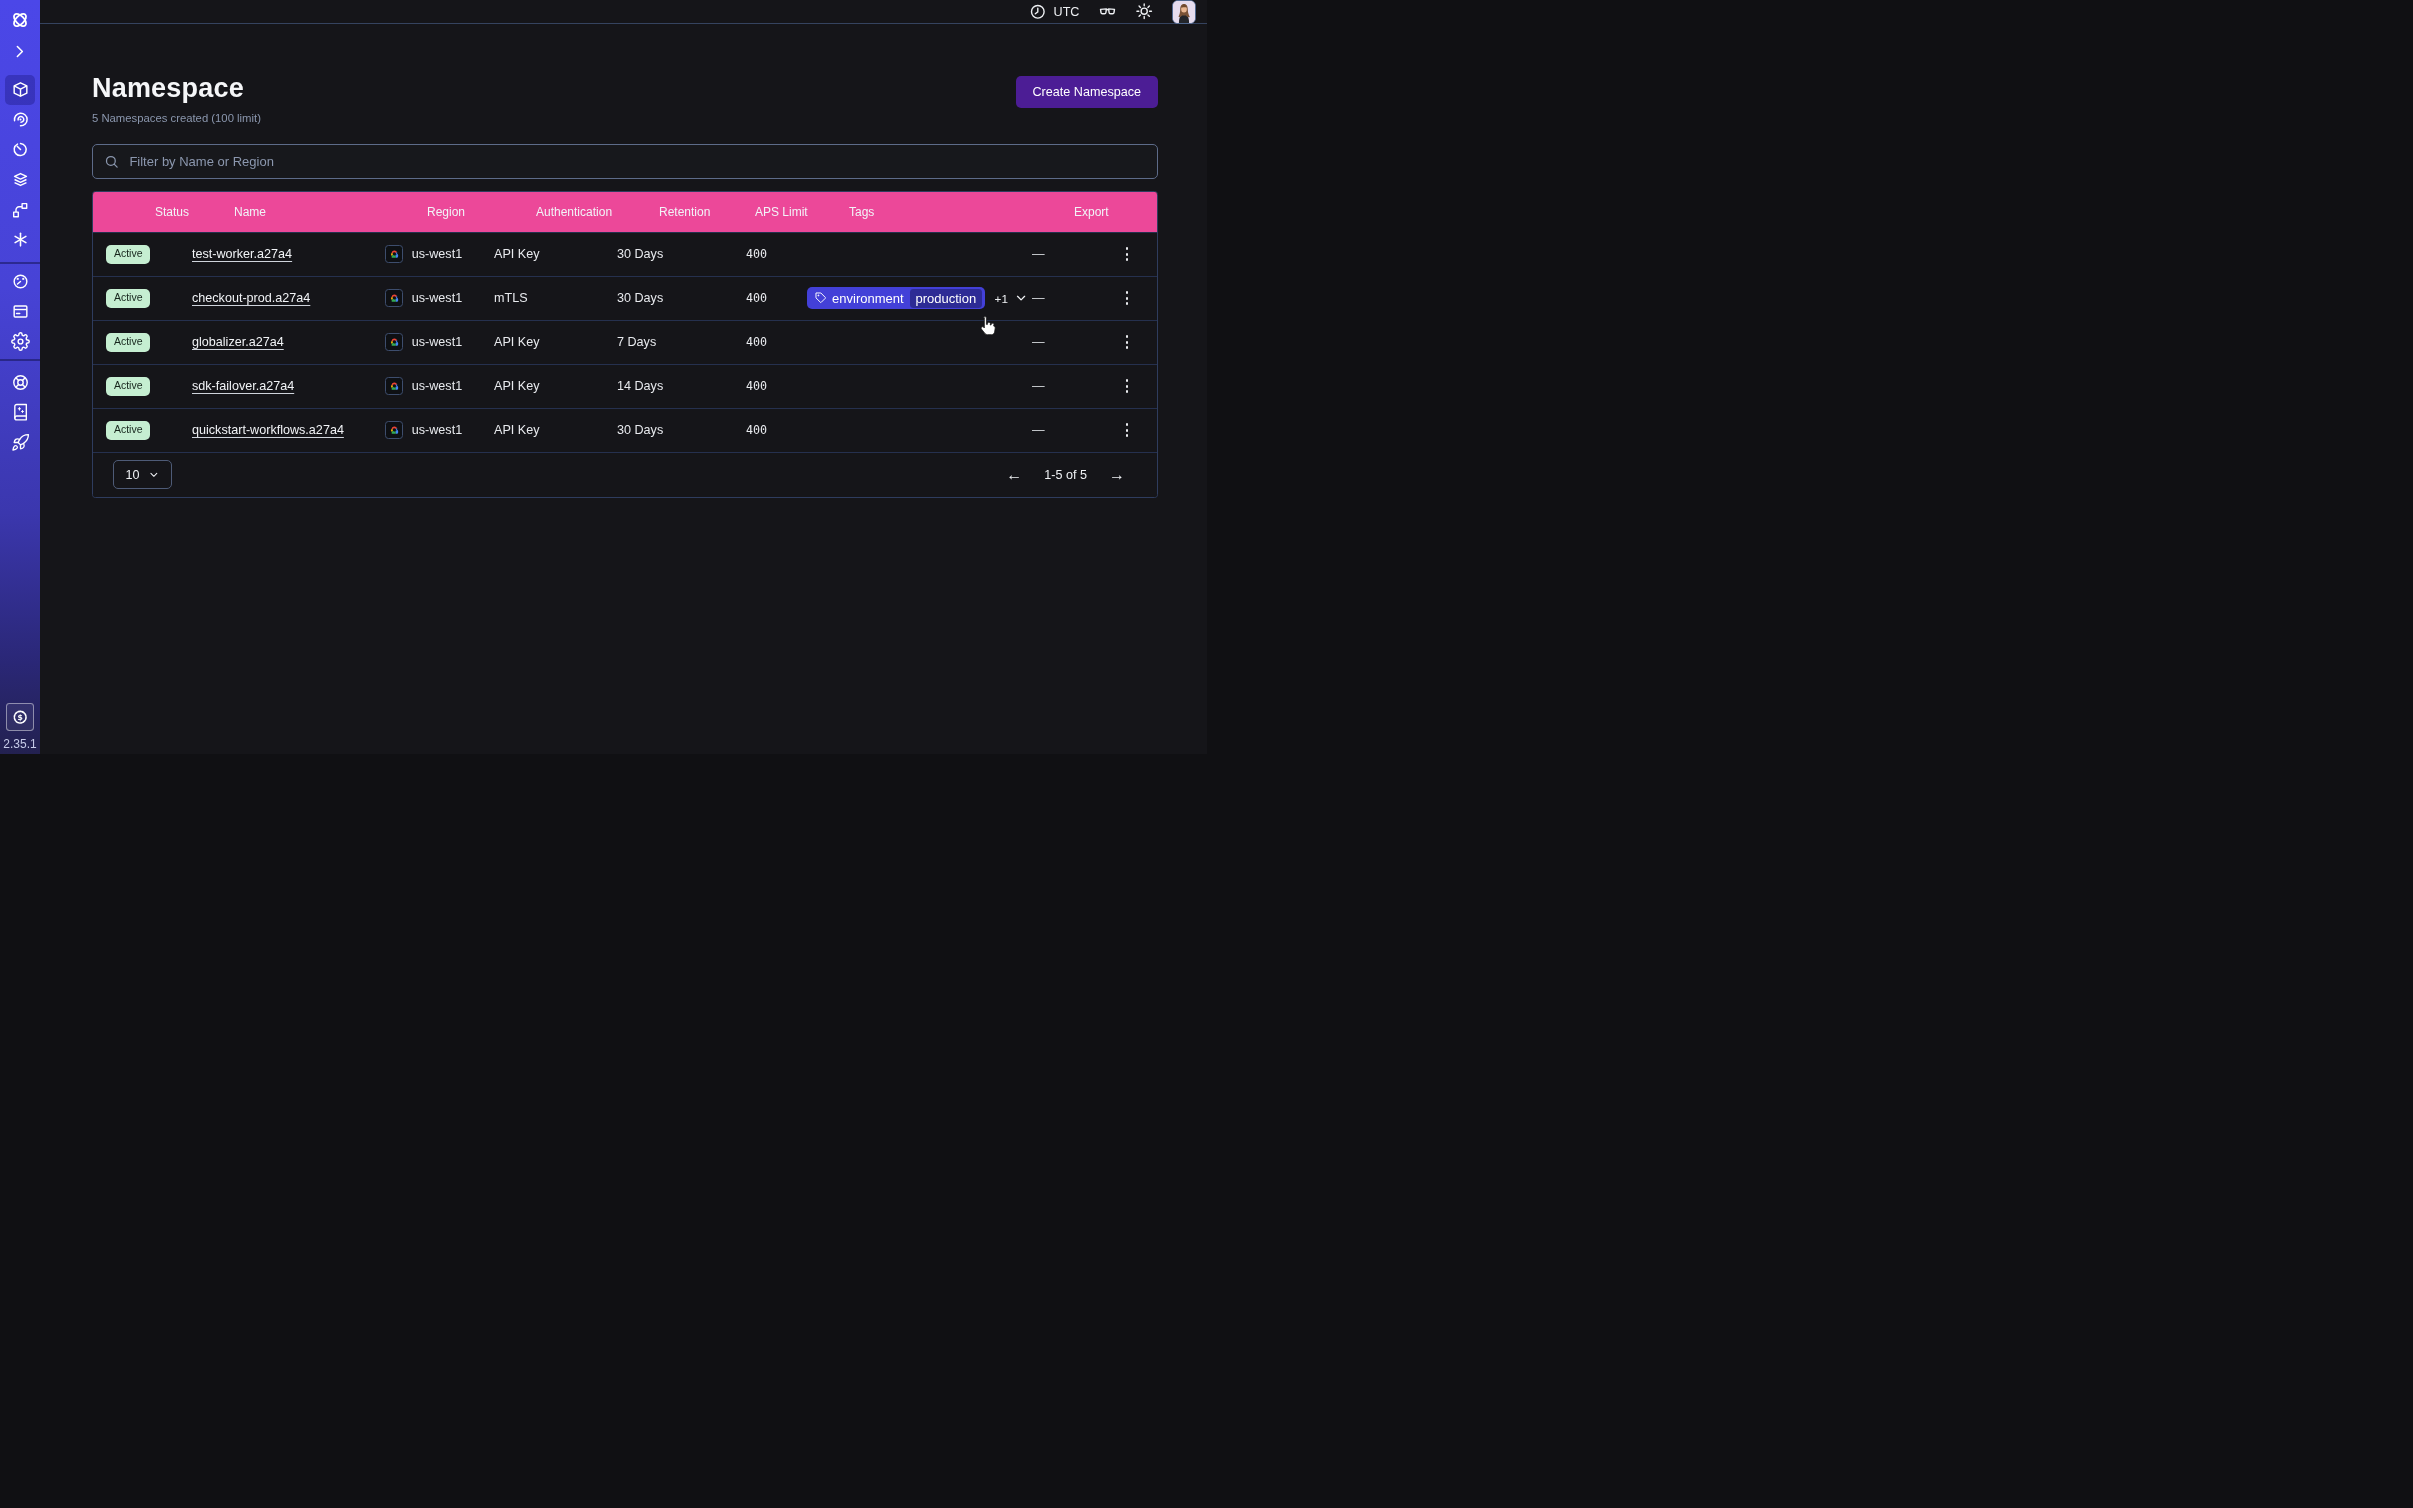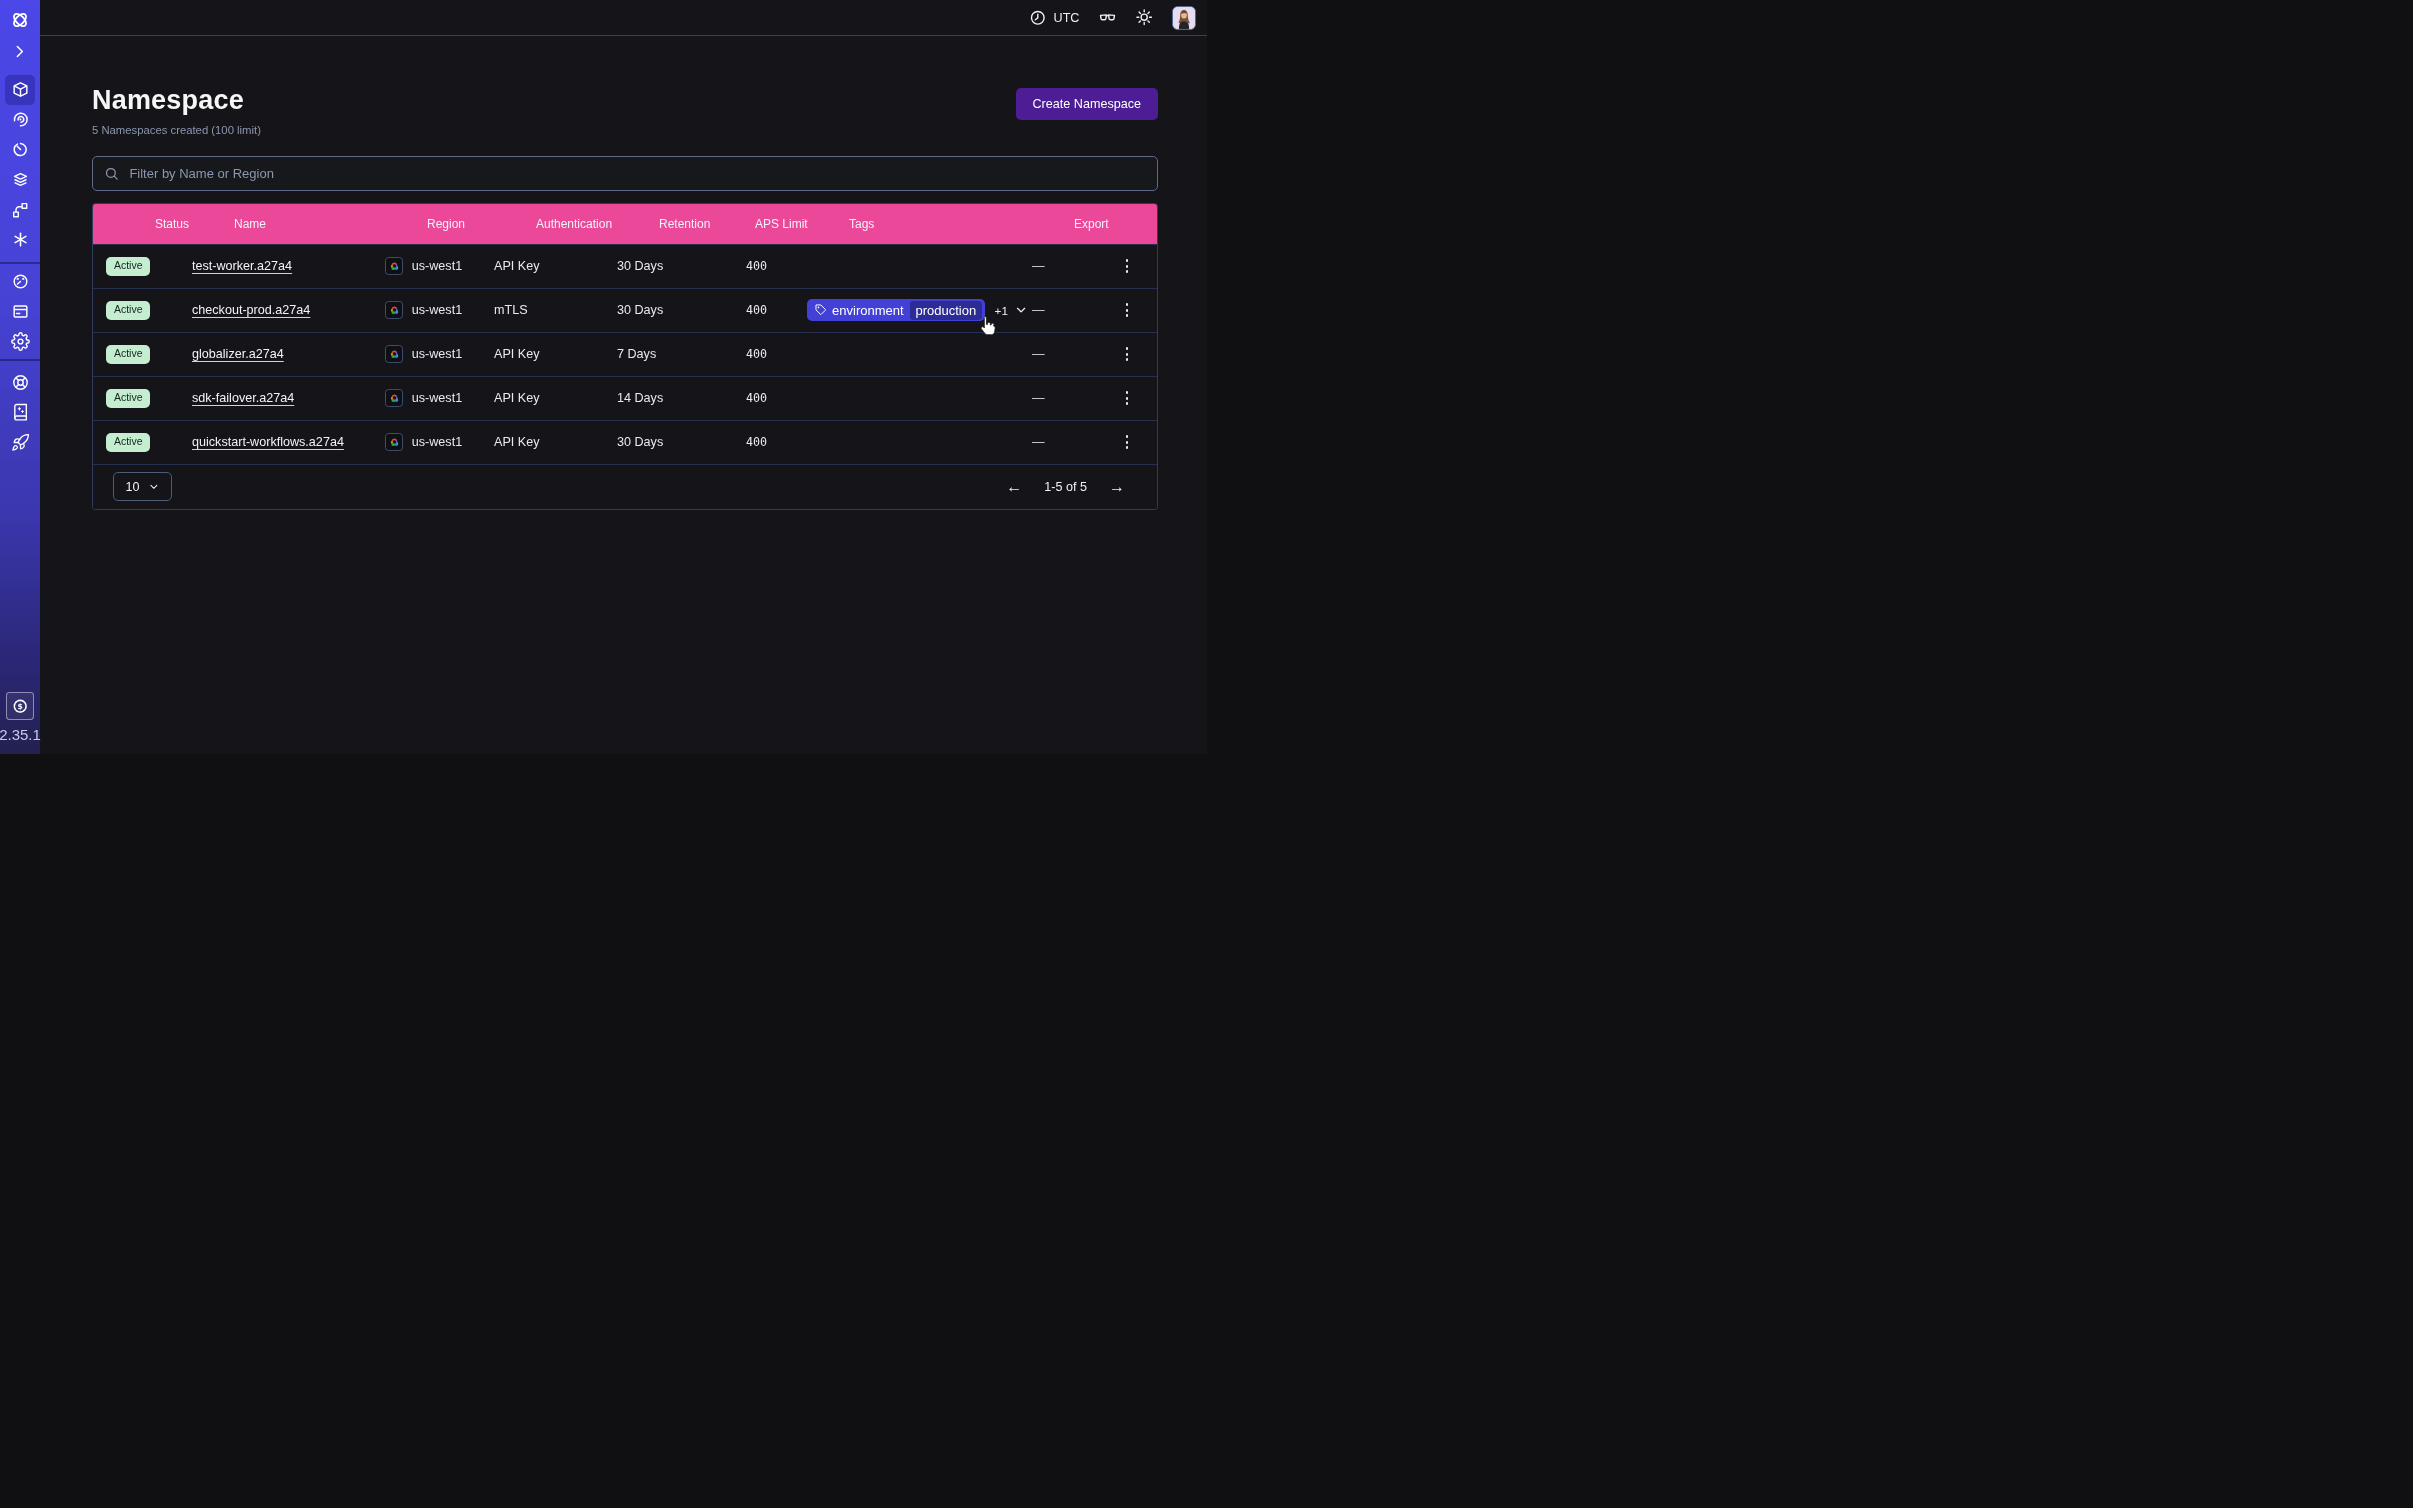--- a/index.html
+++ b/index.html
@@ -12,24 +12,24 @@
   .side-logo{margin-top:9.2px;width:22px;height:22px;display:flex;align-items:center;justify-content:center;}
   .side-chevron{margin-top:11px;width:18.4px;height:18.4px;display:flex;align-items:center;justify-content:center;cursor:pointer;}
   .nav-btn{width:30px;height:30px;display:flex;align-items:center;justify-content:center;border-radius:5px;cursor:pointer;}
   .nav-btn.active{background:rgba(10,8,90,0.28);}
   .nav-btn svg{display:block;}
   .side-div{width:40px;height:1.3px;background:rgba(12,10,60,0.45);}
   .g1-first{margin-top:14.2px;}
   .side-spacer{flex:1;}
   .money-btn{width:28.5px;height:28.5px;border:0.8px solid rgba(255,255,255,0.45);border-radius:3.4px;background:rgba(255,255,255,0.06);
              display:flex;align-items:center;justify-content:center;cursor:pointer;margin-bottom:5.9px;}
-  .version{font-size:15px;color:#c7cbe9;margin-bottom:11px;}
+  .version{font-size:12px;color:#c7cbe9;margin-bottom:3px;}
   
   .main{position:absolute;left:40px;top:0;width:1167px;height:754px;}
-  .topbar{height:36px;border-bottom:1.3px solid #35435f;display:flex;align-items:center;justify-content:flex-end;
+  .topbar{height:24px;border-bottom:1.3px solid #35435f;display:flex;align-items:center;justify-content:flex-end;
           gap:18.4px;padding-right:11px;background:#151519;}
   .tz{display:flex;align-items:center;gap:6.7px;font-size:12.6px;color:#eef0f3;cursor:pointer;}
   .icon-btn{display:flex;align-items:center;justify-content:center;cursor:pointer;}
   .avatar{width:24px;height:24px;border-radius:5.9px;border:1.3px solid #50688f;overflow:hidden;cursor:pointer;background:#e6dcee;}
   
   .content{padding:0 49px 0 52px;}
   .page-head{margin-top:49px;display:flex;justify-content:space-between;align-items:flex-start;}
   .page-title{font-size:27px;font-weight:600;color:#f5f6f8;line-height:30px;letter-spacing:0.2px;}
   .page-sub{margin-top:6.7px;font-size:11.3px;color:#8b97ae;line-height:16px;}
   .create-btn{margin-top:3.4px;height:32px;padding:0 17px;background:#4c1d95;border:none;border-radius:5px;

